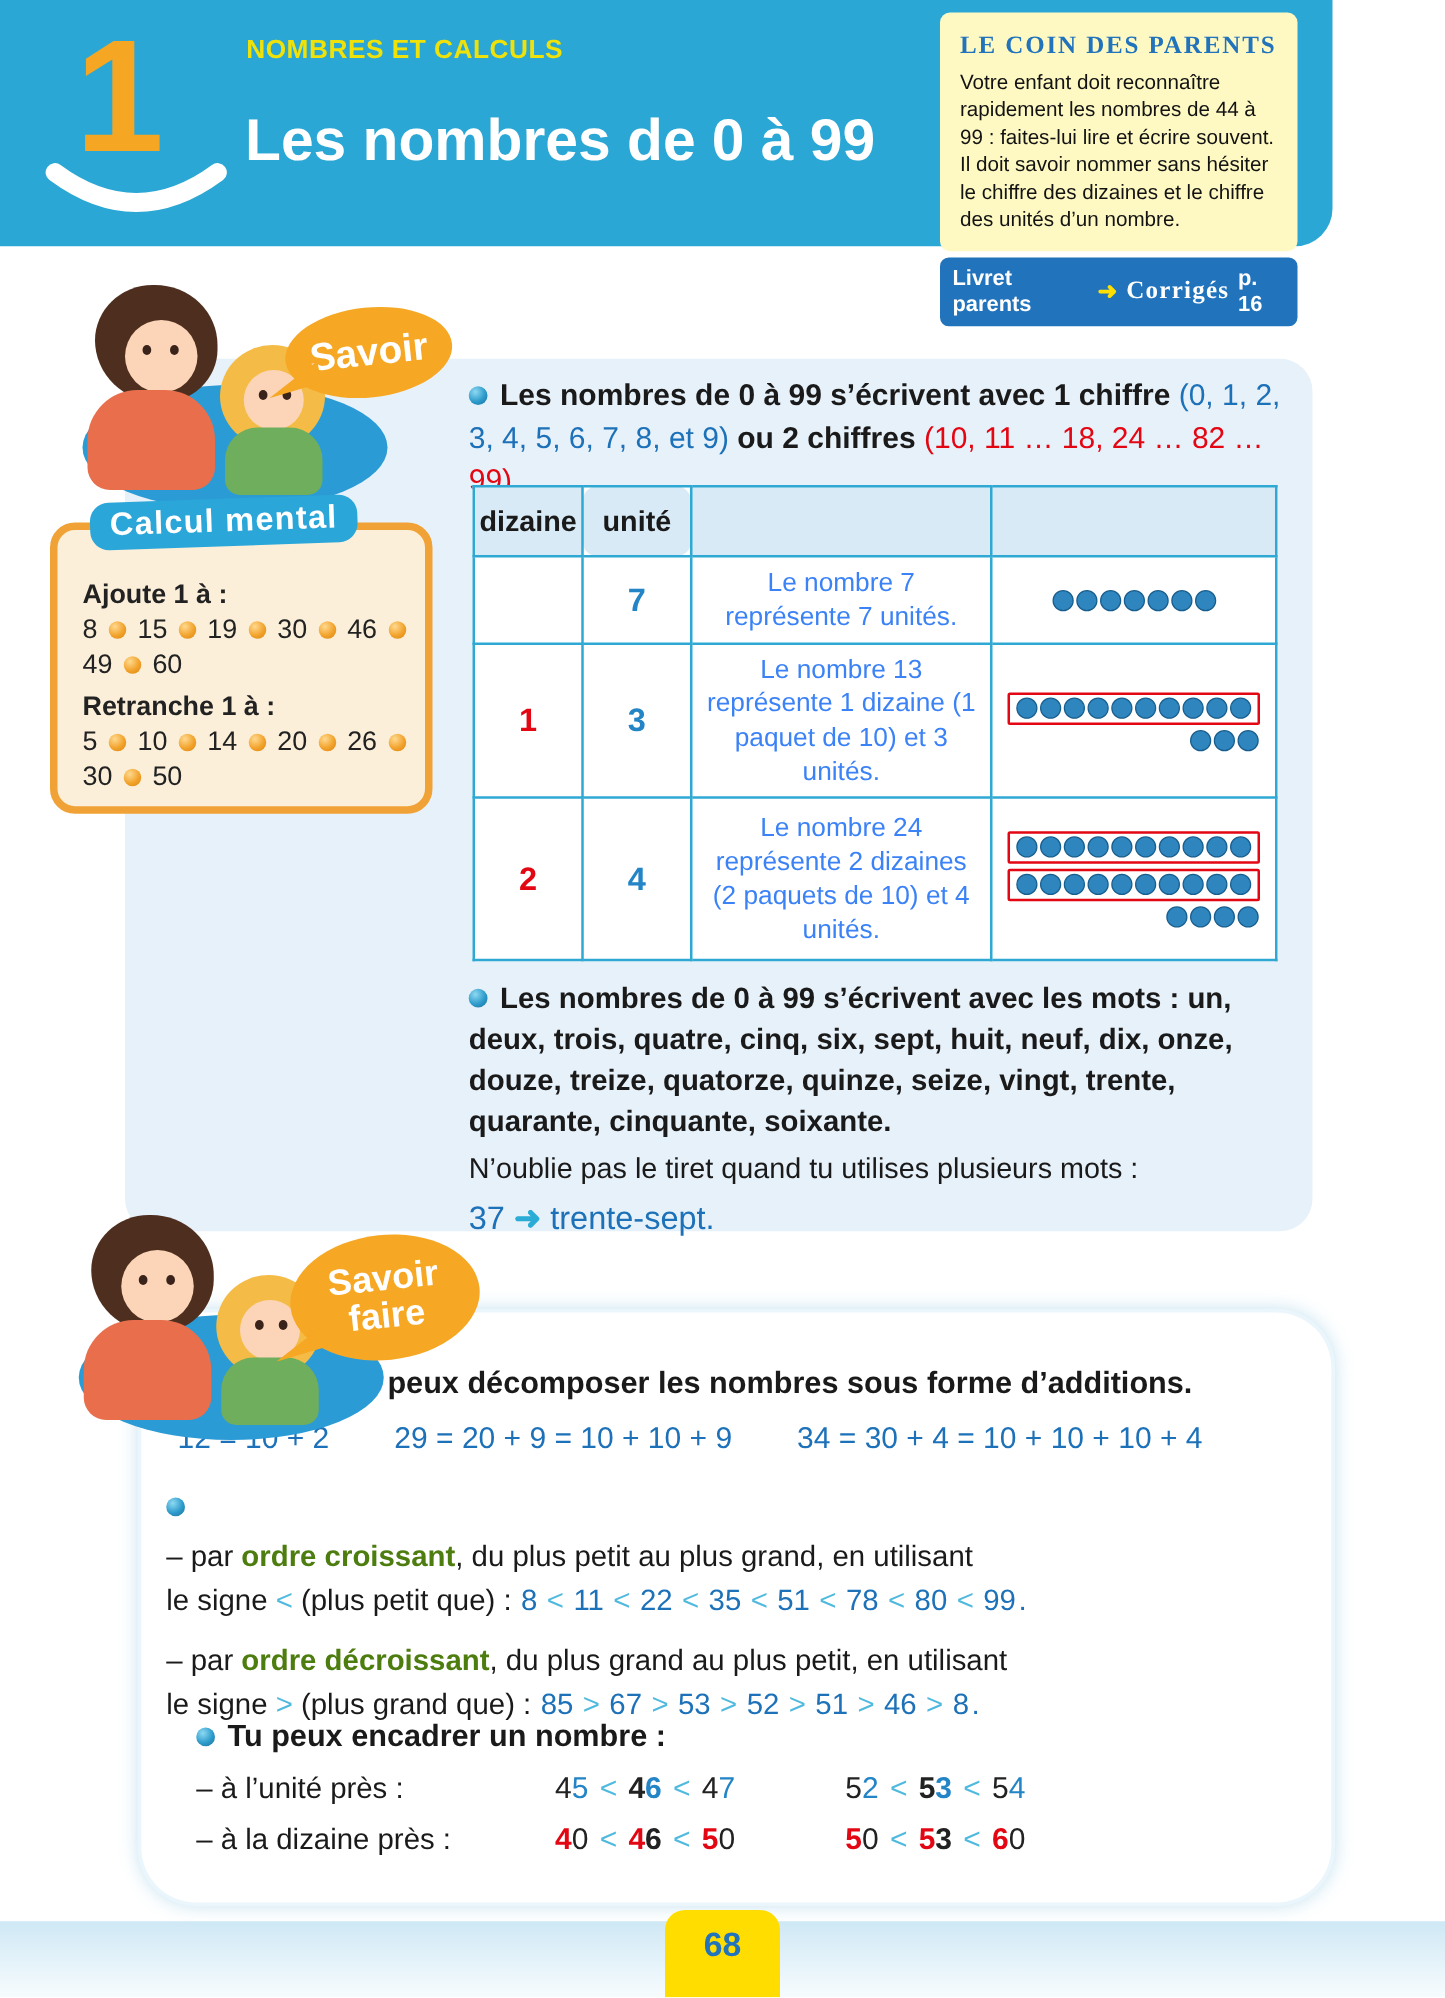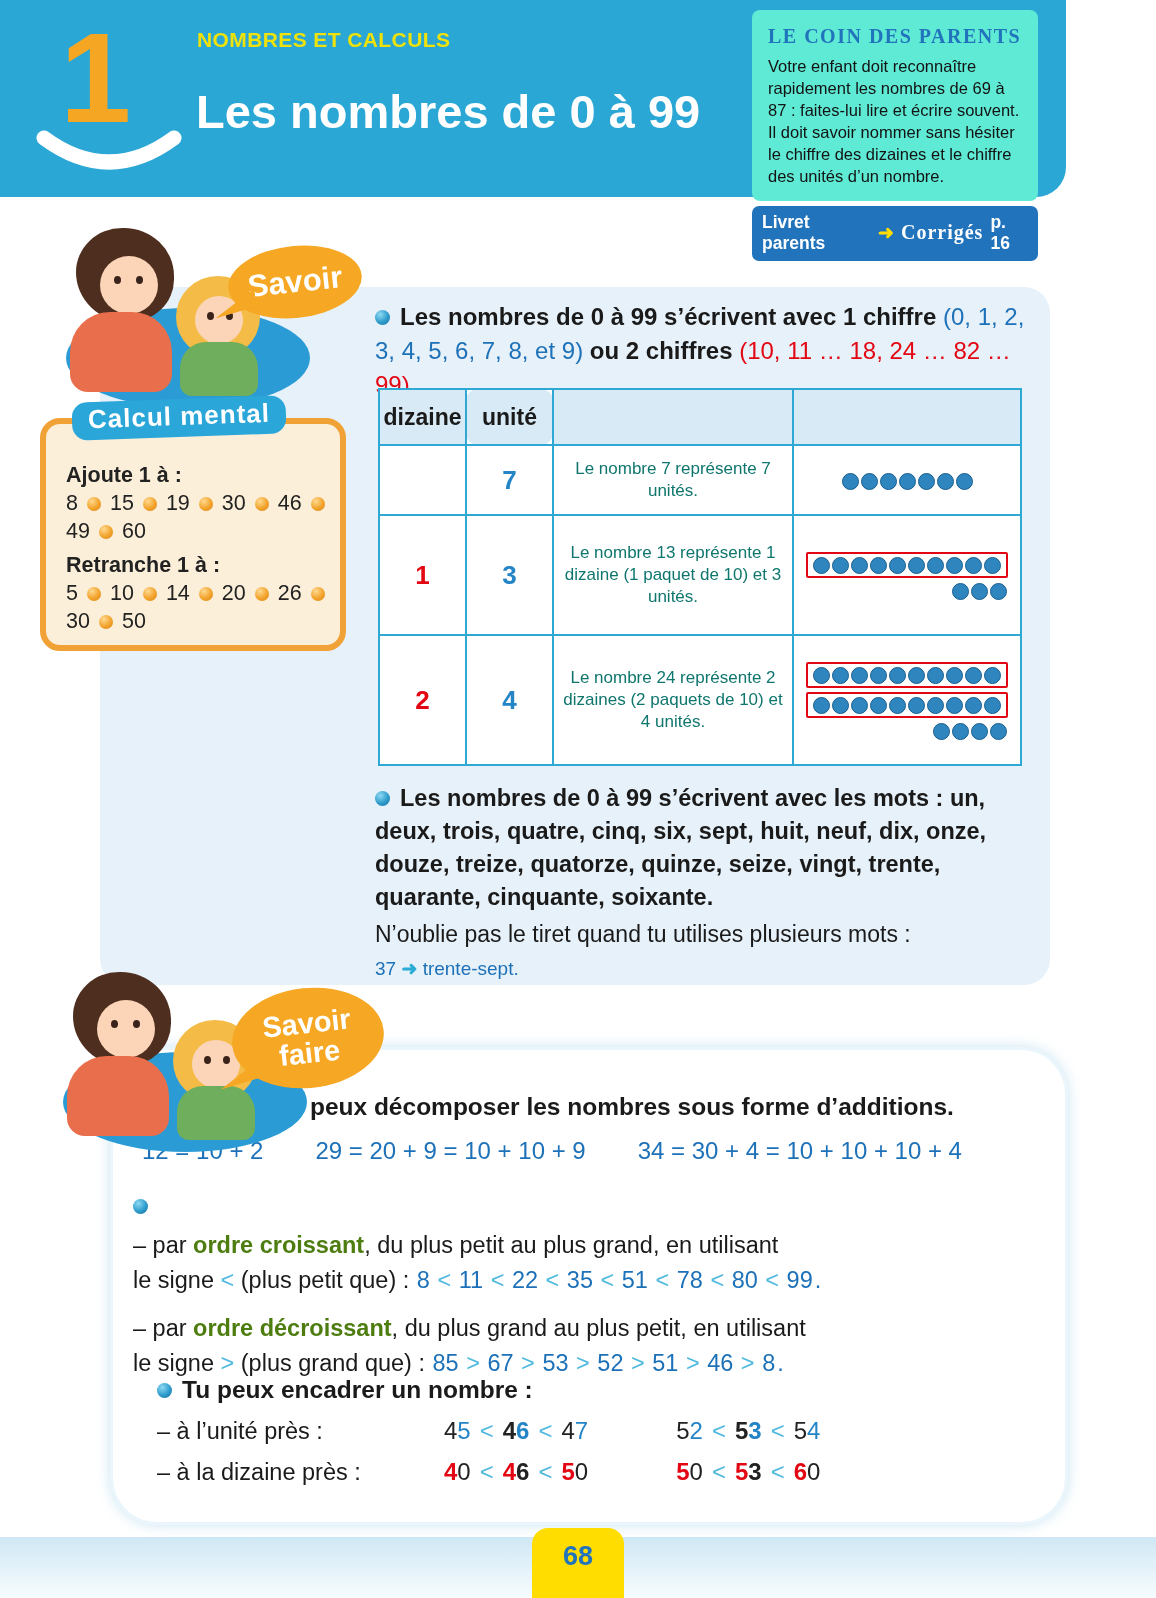--- a/index.html
+++ b/index.html
@@ -12,21 +12,21 @@
   .header-band { position:absolute; left:0; top:0; width:1066px; height:197px;
     background:#2AA7D4; border-radius:0 0 30px 0; }
   .big-one { position:absolute; left:60px; top:14px; font-size:128px; line-height:1;
     font-weight:700; color:#F5A623; }
   .smile { position:absolute; left:34px; top:130px; }
   .kicker { position:absolute; left:197px; top:28px; font-size:21px; font-weight:700;
     color:#EFE20B; letter-spacing:.4px; }
   .page-title { position:absolute; left:196px; top:84px; font-size:47px; font-weight:700; color:#fff; }
   
   .parents { position:absolute; left:752px; top:10px; width:286px; z-index:5; }
-  .parents-box { background:#5eead4; border-radius:8px; padding:15px 16px 13px; }
+  .parents-box { background:#fef9c3; border-radius:8px; padding:15px 16px 13px; }
   .parents-title { color:#2173BC; font-weight:700; font-size:20px; letter-spacing:1.5px;
     font-family:"Liberation Serif", serif; margin-bottom:8px; }
   .parents-body { font-size:16.5px; line-height:1.33; color:#131313; }
   .parents-bar { margin-top:5px; background:#2173BC; border-radius:7px; color:#fff;
     font-size:17.5px; font-weight:700; padding:6px 10px 7px; display:flex; align-items:center; gap:7px; }
   .parents-bar .arrow { color:#FFDE00; font-size:19px; }
   .parents-bar .corriges { font-family:"Liberation Serif", serif; font-size:20px; letter-spacing:1px; }
   
   .savoir-panel { position:absolute; left:100px; top:287px; width:950px; height:698px;
     background:#E7F1F9; border-radius:26px; z-index:1; }
@@ -78,31 +78,31 @@
   .tbl th, .tbl td { border:2px solid #2FA9D4; vertical-align:middle; }
   .tbl th { height:56px; background:#D8EAF5; font-size:23px; font-weight:700; color:#1a1a1a; }
   .tbl th:nth-child(1), .tbl td:nth-child(1) { width:87px; }
   .tbl th:nth-child(2), .tbl td:nth-child(2) { width:87px;border-radius:12px; }
   .tbl th:nth-child(3), .tbl td:nth-child(3) { width:240px; }
   .tbl tr:nth-child(1) td { height:70px; }
   .tbl tr:nth-child(2) td { height:120px; }
   .tbl tr:nth-child(3) td { height:130px; }
   .c-diz { color:#E30613; font-weight:700; font-size:26px; text-align:center; }
   .c-uni { color:#2384C6; font-weight:700; font-size:26px; text-align:center; }
-  .c-txt { font-size:17px; text-align:center; line-height:1.3; padding:6px 8px; color:#0f766e; }
+  .c-txt { font-size:21px; text-align:center; line-height:1.3; padding:6px 8px; color:#3b82f6; }
   .c-dots { padding:6px 12px; text-align:right; }
   .c-dots.center { text-align:center; }
   .dot { width:17px; height:17px; border-radius:50%; background:#2F86BF; border:1px solid #175E8E;
     display:inline-block; margin:0 1px; vertical-align:middle; }
   .ten-box { display:inline-block; border:2px solid #E30613; border-radius:2px;
     padding:2px 4px; margin:2px 0; white-space:nowrap; }
   .ones-row { display:block; margin-top:2px; }
   .sv-words { position:absolute; left:375px; top:782px; width:675px; font-size:23.5px; line-height:1.4; z-index:2; }
   .sv-words .note { margin-top:4px; font-size:23px; }
-  .sv-words .example { margin-top:6px; font-size:19px; }
+  .sv-words .example { margin-top:6px; font-size:26px; }
   .arrow-cyan { color:#2AACD6; font-weight:700; }
   
   .sf-panel { position:absolute; left:113px; top:1050px; width:952px; height:472px;
     background:#fff; border-radius:44px; z-index:1;
     box-shadow:0 0 0 3px #EAF6FB, 0 0 16px rgba(82,168,208,0.45); }
   .sf-h { font-size:24.5px; font-weight:700; color:#1a1a1a; z-index:2; }
   .sf-h1 { position:absolute; left:250px; top:1093px; }
   .sf-decomp { position:absolute; left:142px; top:1137px; width:890px; display:flex; gap:52px;
     color:#1D71B8; font-size:24px; z-index:2; }
   .sf-ranger { position:absolute; left:133px; top:1192px; width:905px; z-index:2; }
@@ -139,21 +139,21 @@
   <div class="big-one">1</div>
   <svg class="smile" width="150" height="52" viewBox="0 0 150 52">
     <path d="M10 8 Q75 56 140 8" fill="none" stroke="#ffffff" stroke-width="15" stroke-linecap="round"></path>
   </svg>
   <div class="kicker">NOMBRES ET CALCULS</div>
   <div class="page-title">Les nombres de 0 à 99</div>
 
   <div class="parents">
     <div class="parents-box">
       <div class="parents-title">LE COIN DES PARENTS</div>
-      <div class="parents-body">Votre enfant doit reconnaître rapidement les nombres de 69 à 87 : faites-lui lire et écrire souvent. Il doit savoir nommer sans hésiter le chiffre des dizaines et le chiffre des unités d’un nombre.</div>
+      <div class="parents-body">Votre enfant doit reconnaître rapidement les nombres de 44 à 99 : faites-lui lire et écrire souvent. Il doit savoir nommer sans hésiter le chiffre des dizaines et le chiffre des unités d’un nombre.</div>
     </div>
     <div class="parents-bar">
       <span>Livret parents</span>
       <span class="arrow">➜</span>
       <span class="corriges">Corrigés</span>
       <span>p. 16</span>
     </div>
   </div>
 
   <div class="savoir-panel"></div>

